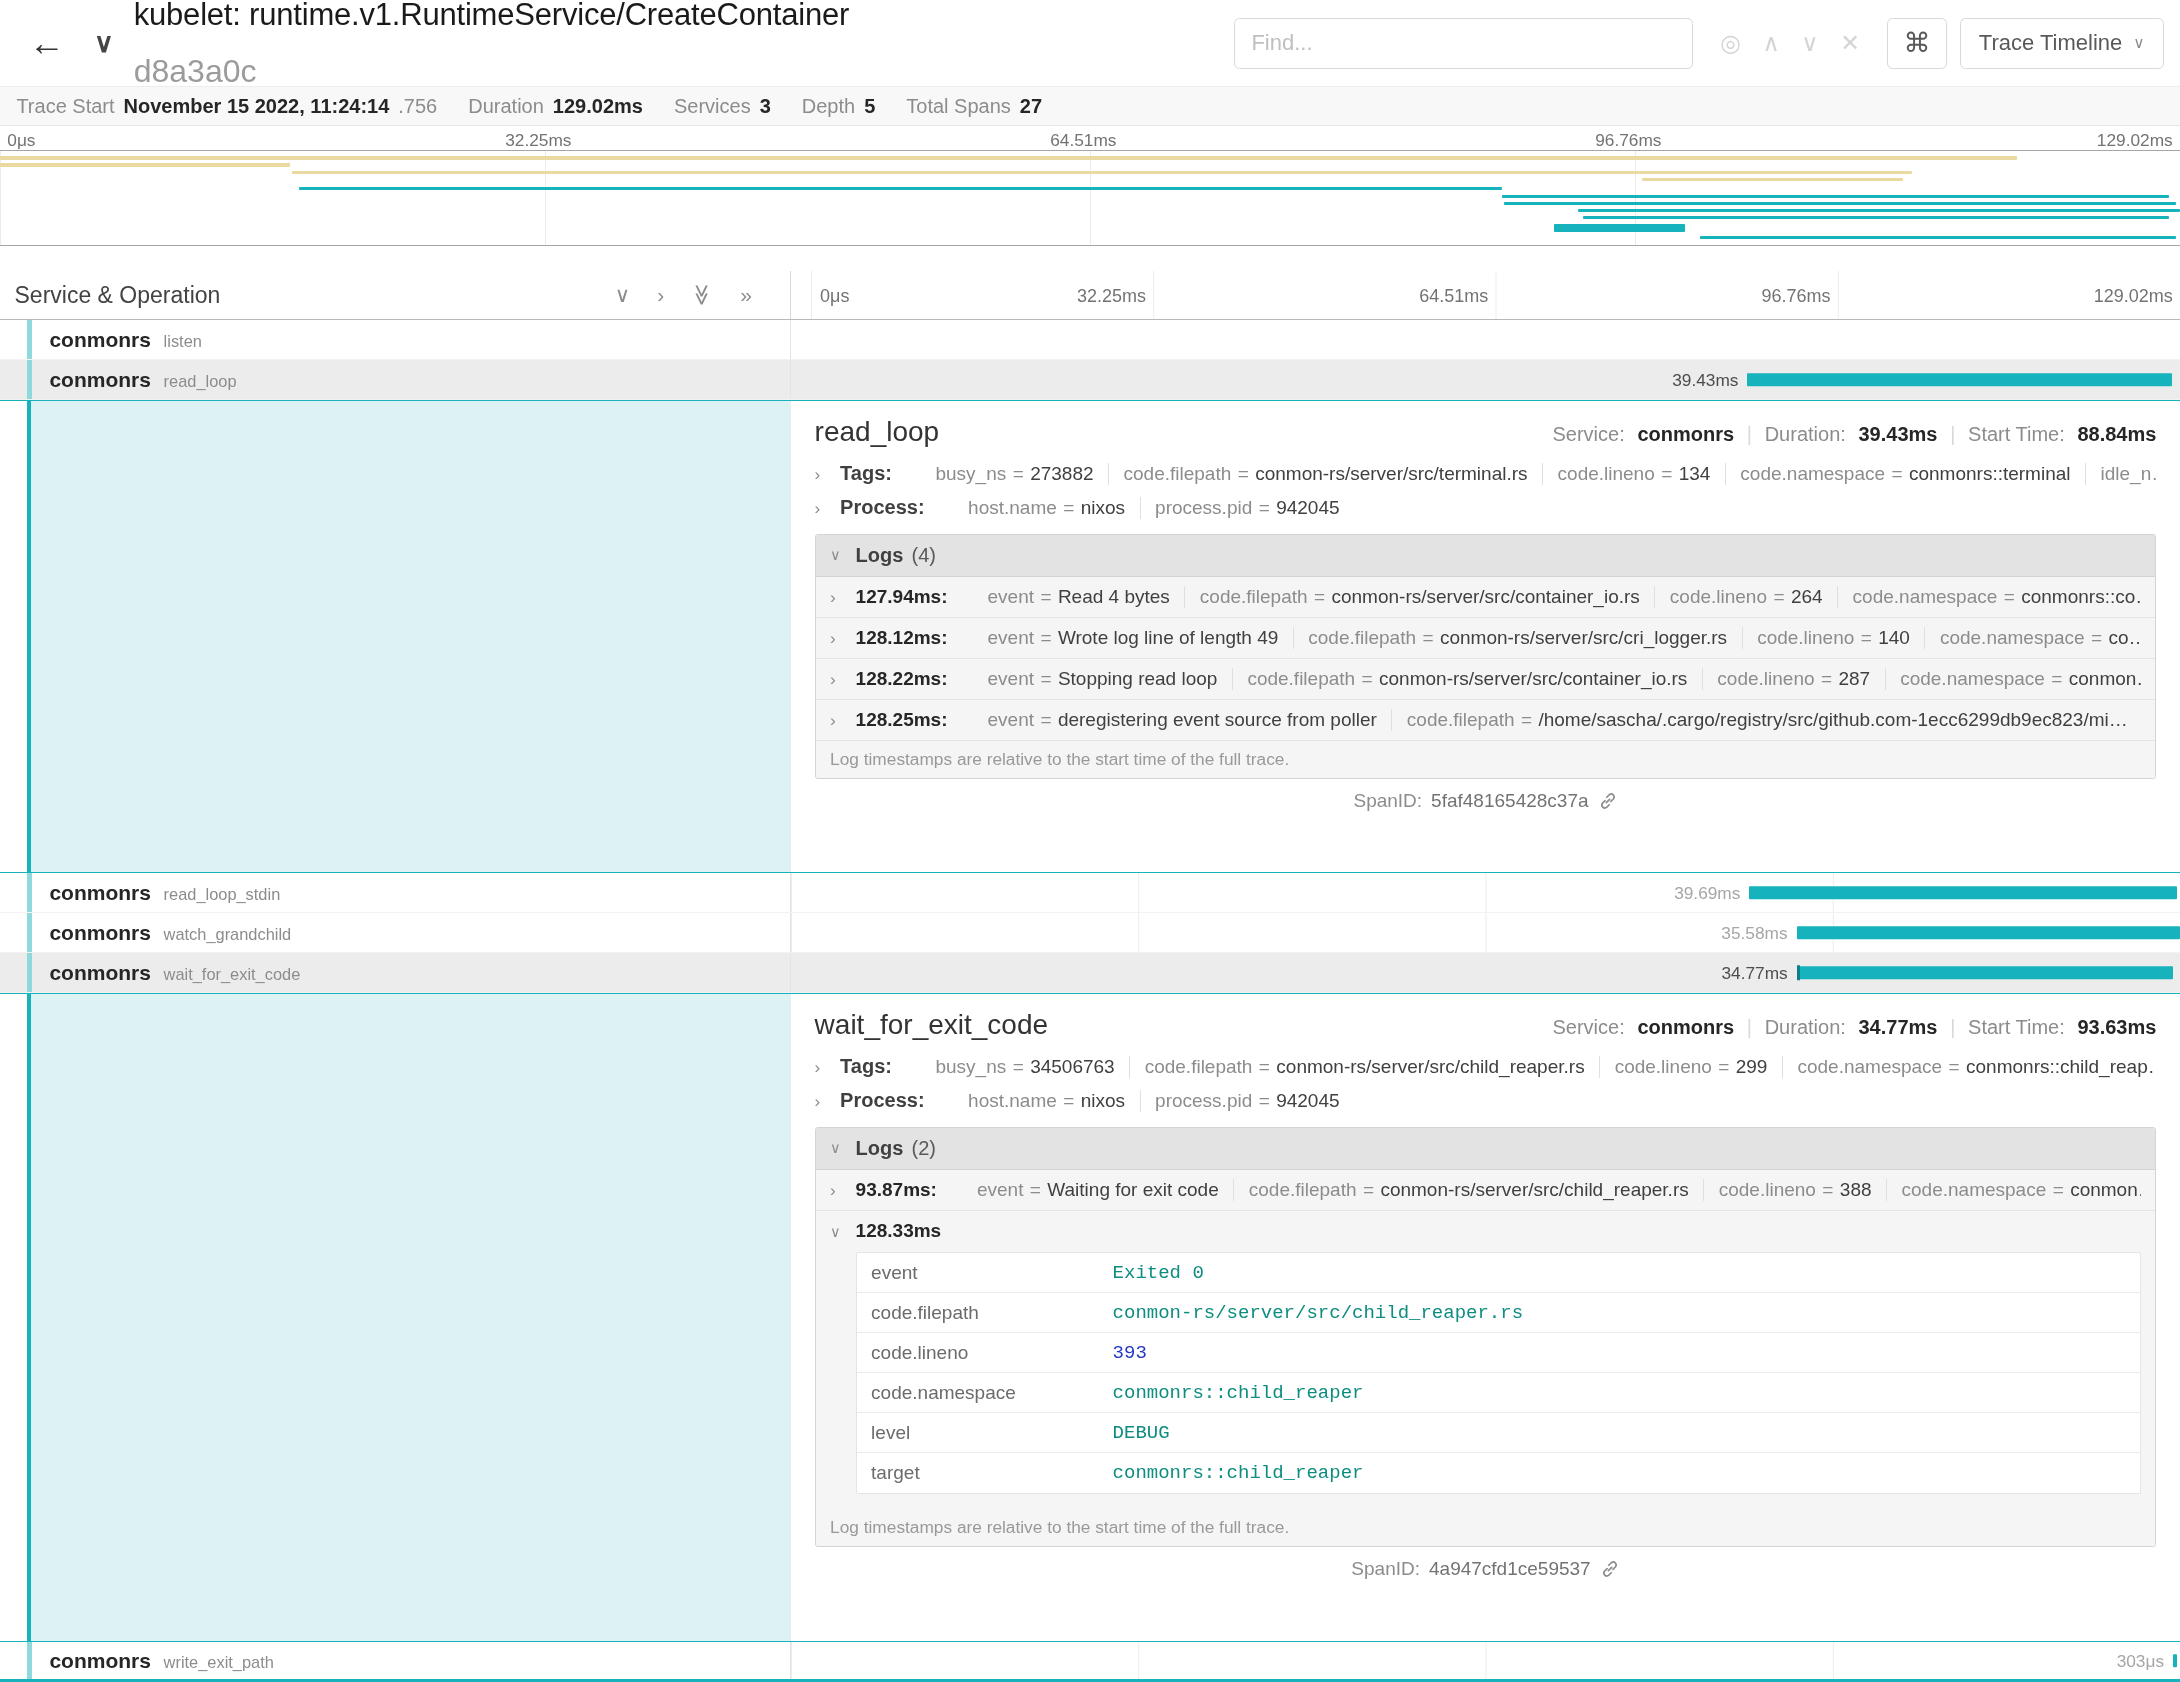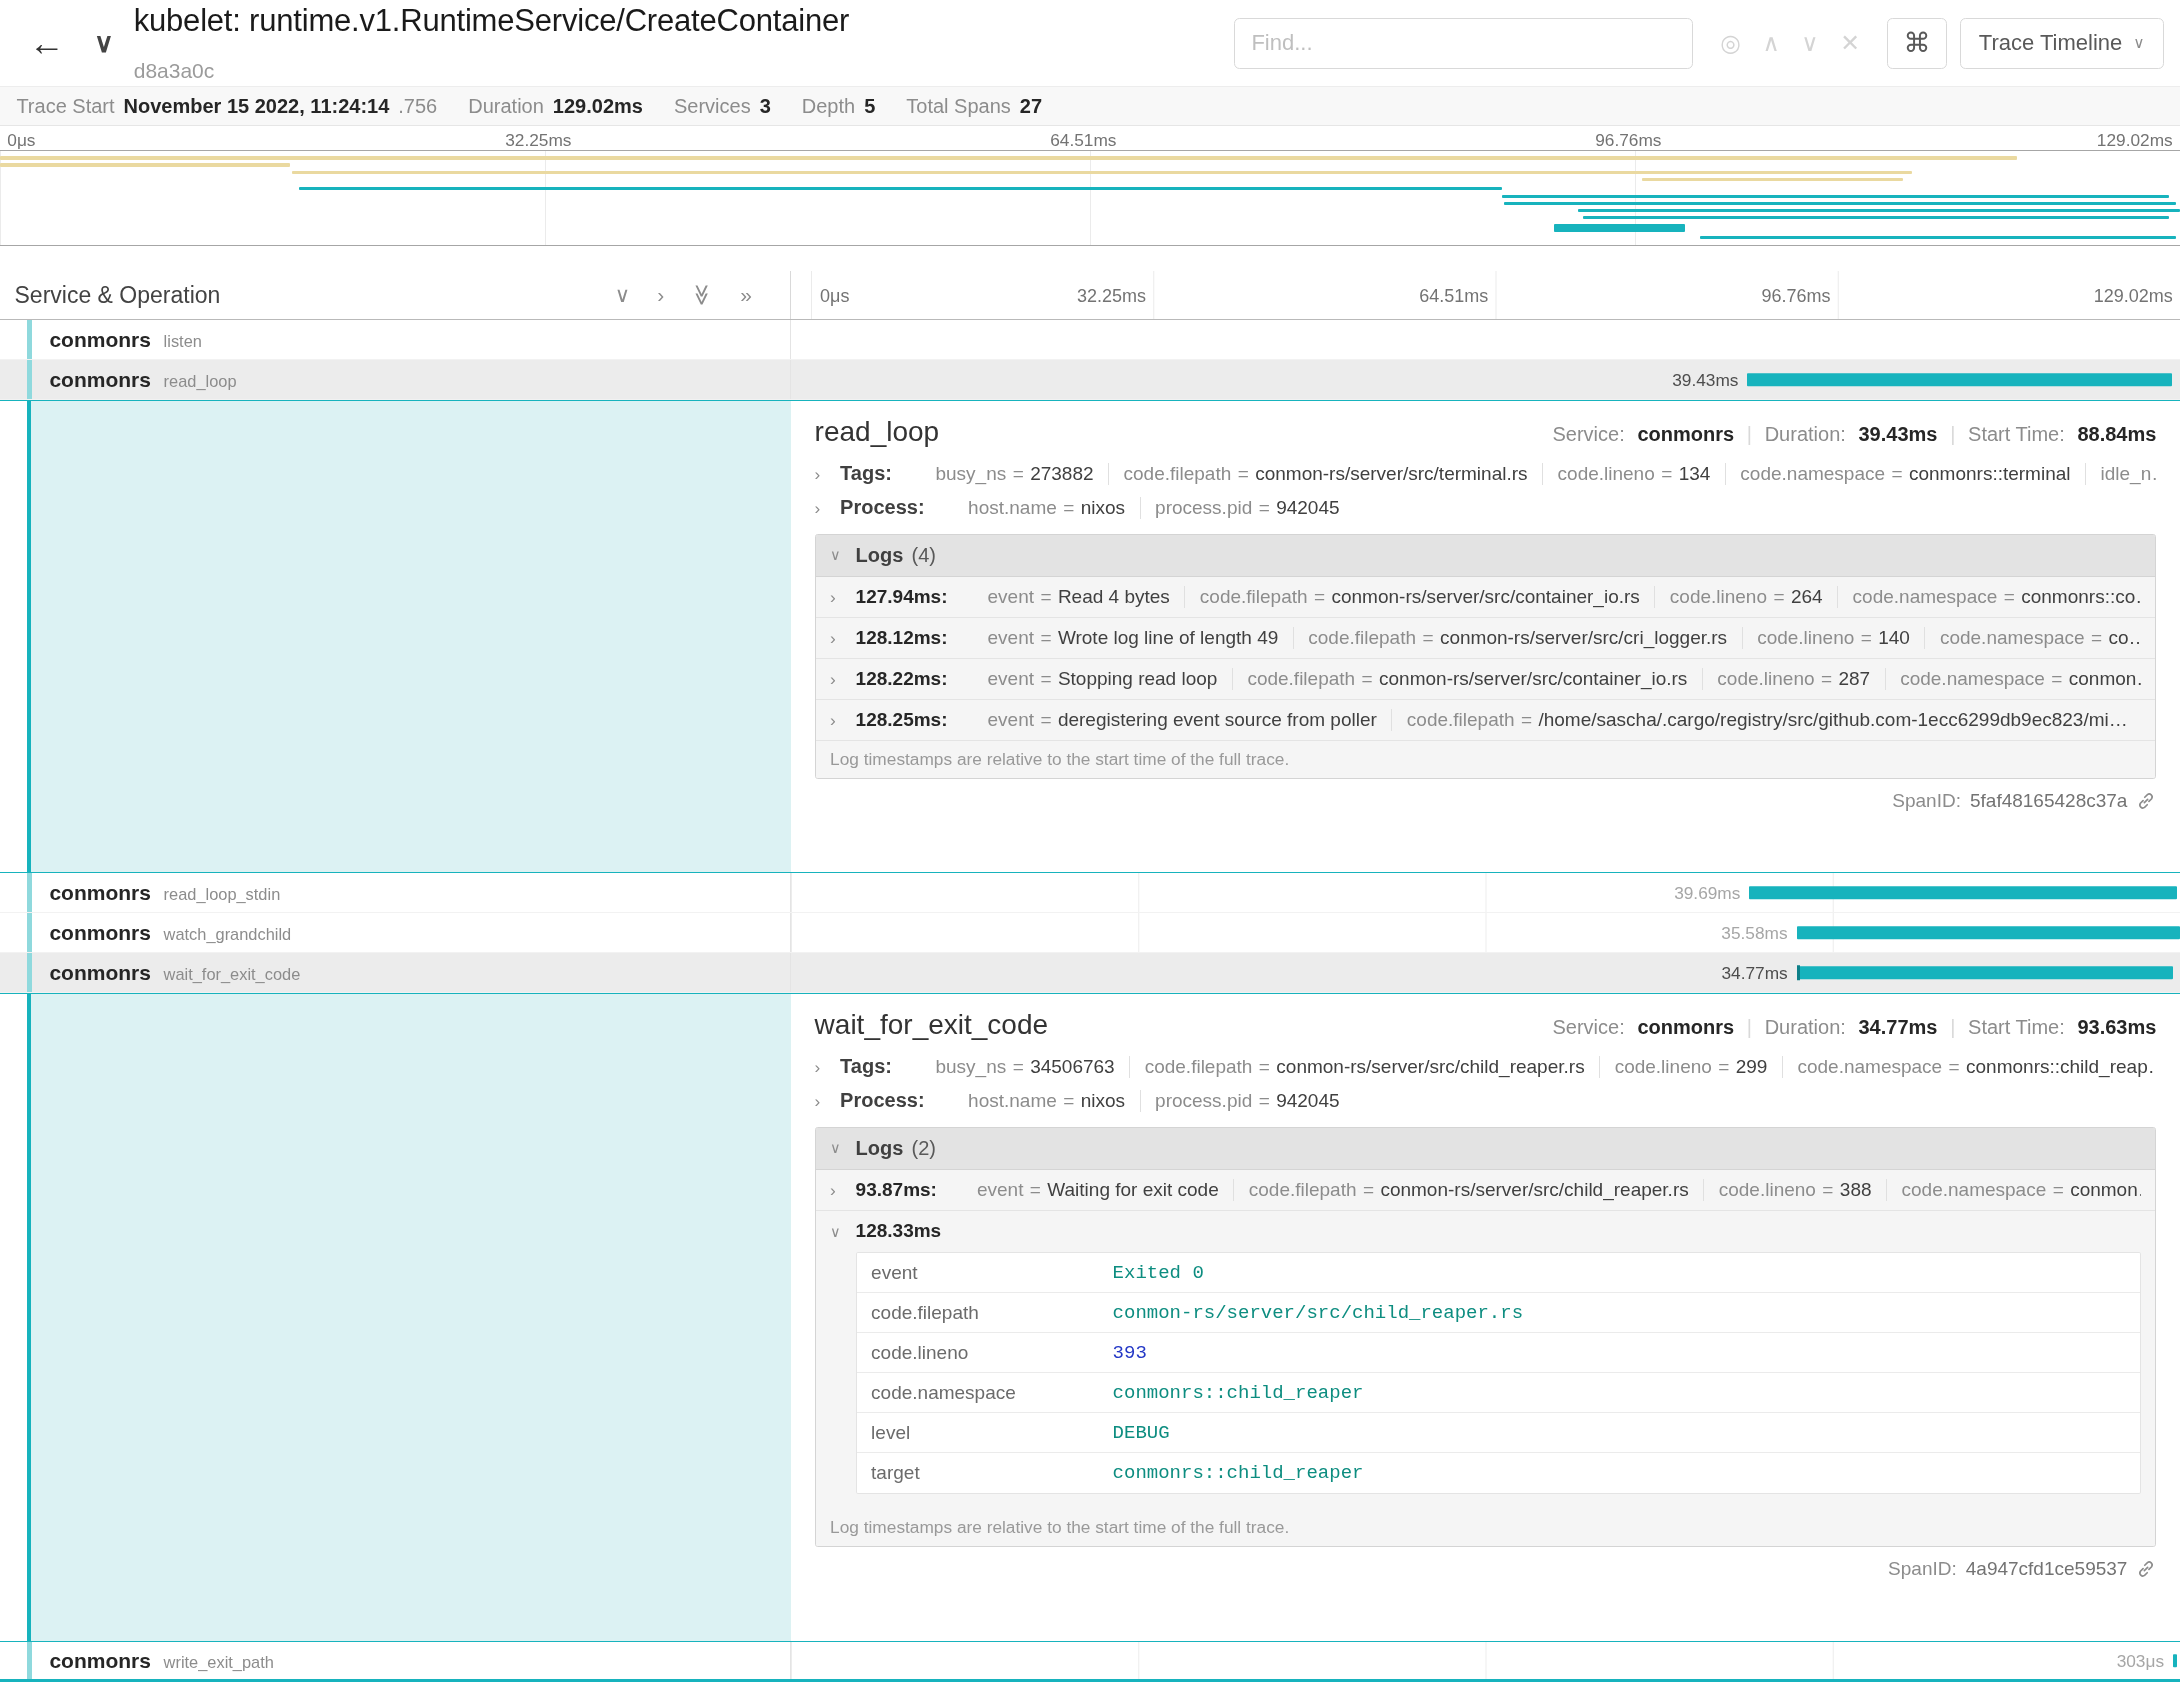--- a/index.html
+++ b/index.html
@@ -7,21 +7,21 @@
     font-family: "Liberation Sans", sans-serif; color: #262626; }
   .page { width: 2180px; height: 1683px; overflow: hidden; position: relative; background: #fff; }
 
   
   .topbar { height: 87px; display: flex; align-items: center; padding: 0 16.4px; gap: 9px;
     background: #fff; border-bottom: 0.9px solid #ededed; }
   .back-btn { font-size: 36px; color: #333; background: none; border: none; padding: 0 12.7px; cursor: pointer; }
   .trace-collapse { font-size: 27px; color: #444; font-weight: 700; padding: 0 7.3px; cursor: pointer; }
   .title-block { display: flex; flex-direction: column; justify-content: center; margin-left: 3.6px; }
   .trace-title { font-size: 31px; font-weight: 500; color: #1a1a1a; letter-spacing: -0.2px; }
-  .trace-id { font-size: 21px; color: #9b9b9b; margin-top: 20px; }
+  .trace-id { font-size: 32px; color: #9b9b9b; margin-top: 20px; }
   .topbar-right { margin-left: auto; display: flex; align-items: center; gap: 12.7px; }
   .find-input { width: 459px; height: 51px; font-size: 22px; padding: 0 16.4px; color: #555;
     border: 0.9px solid #d9d9d9; border-radius: 5.5px; outline: none; font-family: "Liberation Sans", sans-serif; }
   .find-input::placeholder { color: #bfbfbf; }
   .tool-icons { display: flex; align-items: center; gap: 3.6px; margin: 0 5.5px; }
   .tool-icon { font-size: 23.6px; color: #d4d4d4; padding: 0 9px; background: none; border: none; }
   .kbd-btn { height: 51px; min-width: 60px; border: 0.9px solid #d9d9d9; border-radius: 5.5px; background: #fff;
     font-size: 27px; color: #595959; cursor: pointer; }
   .view-btn { height: 51px; border: 0.9px solid #d9d9d9; border-radius: 5.5px; background: #fff; font-size: 22px;
     color: #595959; padding: 0 18px; display: flex; gap: 11px; align-items: center; cursor: pointer; }
@@ -108,21 +108,21 @@
   .log-row { display: flex; align-items: baseline; padding: 9px 14.5px; border-bottom: 0.9px solid #e4e4e4;
     font-size: 19px; overflow: hidden; white-space: nowrap; cursor: pointer; }
   .log-t { color: #262626; margin-right: 11px; font-weight: 700; flex-shrink: 0; }
   .kv-table { margin: 1.8px 14.5px 14.5px 40px; background: #fff; border: 0.9px solid #e4e4e4; border-radius: 1.8px; }
   .kv-row { display: flex; border-bottom: 0.9px solid #ebebeb; min-height: 40px; align-items: center; }
   .kv-row:last-child { border-bottom: 0; }
   .kv-k { width: 245px; flex-shrink: 0; padding: 7.3px 14.5px; color: #6b6b6b; font-size: 19px; }
   .kv-v { flex: 1; font-family: "Liberation Mono", "DejaVu Sans Mono", monospace; font-size: 19px; padding: 7.3px 11px; }
   .kv-v.str { color: #0d8d80; } .kv-v.num { color: #2337c6; }
   .logs-note { padding: 8.2px 14.5px; font-size: 17.3px; color: #999; background: #f5f5f5; }
-  .d-footer { display: flex; justify-content: flex-end; align-items: center; gap: 9px;
+  .d-footer { display: flex; justify-content: center; align-items: center; gap: 9px;
     font-size: 19px; color: #8c8c8c; margin-top: 11px; }
   .spanid-val { color: #737373; }
   .link-btn { background: none; border: none; cursor: pointer; display: flex; align-items: center; }
 
   .write-row { border-bottom: 3.6px solid #17b3bd; }
 </style>
 </head>
 <body>
 
 <div class="page">

